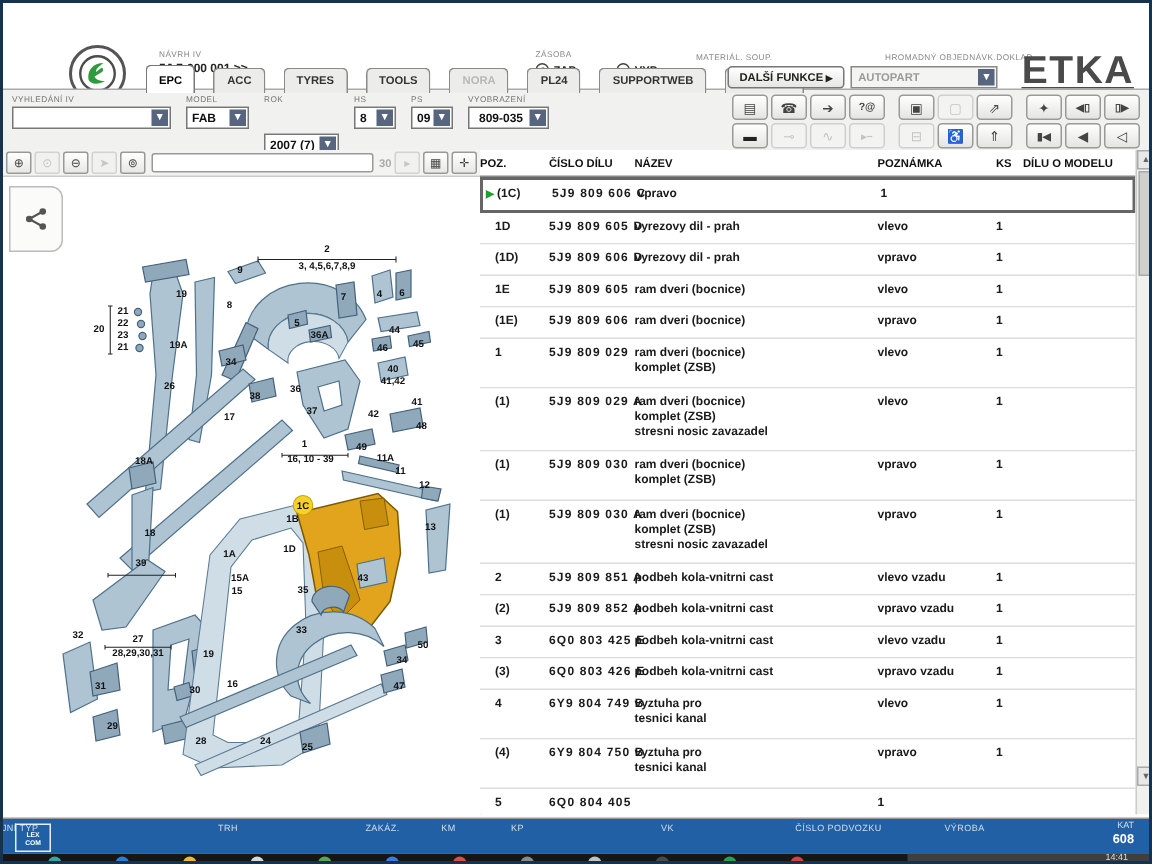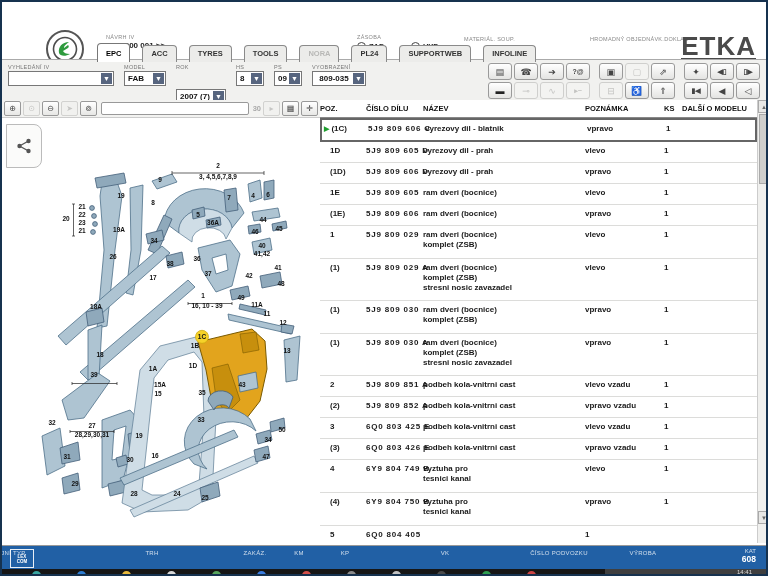--- a/index.html
+++ b/index.html
@@ -170,20 +170,27 @@
   <div class="abs tabrow">
       <div class="tab active">EPC</div>
       <div class="tab">ACC</div>
       <div class="tab">TYRES</div>
       <div class="tab">TOOLS</div>
       <div class="tab disabled">NORA</div>
       <div class="tab">PL24</div>
       <div class="tab">SUPPORTWEB</div>
       <div class="tab">INFOLINE</div>
     </div>
+  <div class="abs funcbar">
+    <div class="funcbtn">DALŠÍ FUNKCE</div>
+    <div class="autopart">
+      <span class="av">AUTOPART</span>
+      <span class="ddbtn">▼</span>
+    </div>
+  </div>
 
   <div class="abs tbar">
     <div class="abs filterbar">
         <div class="field">
           <div class="flabel">VYHLEDÁNÍ IV</div>
           <div class="fselect">
             <span class="fval"></span>
             <span class="ddbtn">▼</span>
           </div>
         </div>
@@ -429,29 +436,26 @@
       </svg>
     </div>
 
     <div class="abs tablewrap">
       <div class="thead">
           <div class="hc">POZ.</div>
           <div class="hc">ČÍSLO DÍLU</div>
           <div class="hc">NÁZEV</div>
           <div class="hc">POZNÁMKA</div>
           <div class="hc">KS</div>
-          <div class="hc">DALŠÍ O MODELU</div>
+          <div class="hc">DÍLU O MODELU</div>
         </div>
       <div class="trows">
           <div class="trow s sel">
             <div class="c pos"><span class="mark">▶</span><span>(1C)</span></div>
             <div class="c num">5J9 809 606 C</div>
-            <div class="c nm">
-              <div>vyrezovy dil - blatnik</div>
-            </div>
             <div class="c note">vpravo</div>
             <div class="c ks">1</div>
             <div class="c ud"></div>
           </div>
           <div class="trow s">
             <div class="c pos"><span>1D</span></div>
             <div class="c num">5J9 809 605 D</div>
             <div class="c nm">
               <div>vyrezovy dil - prah</div>
             </div>

